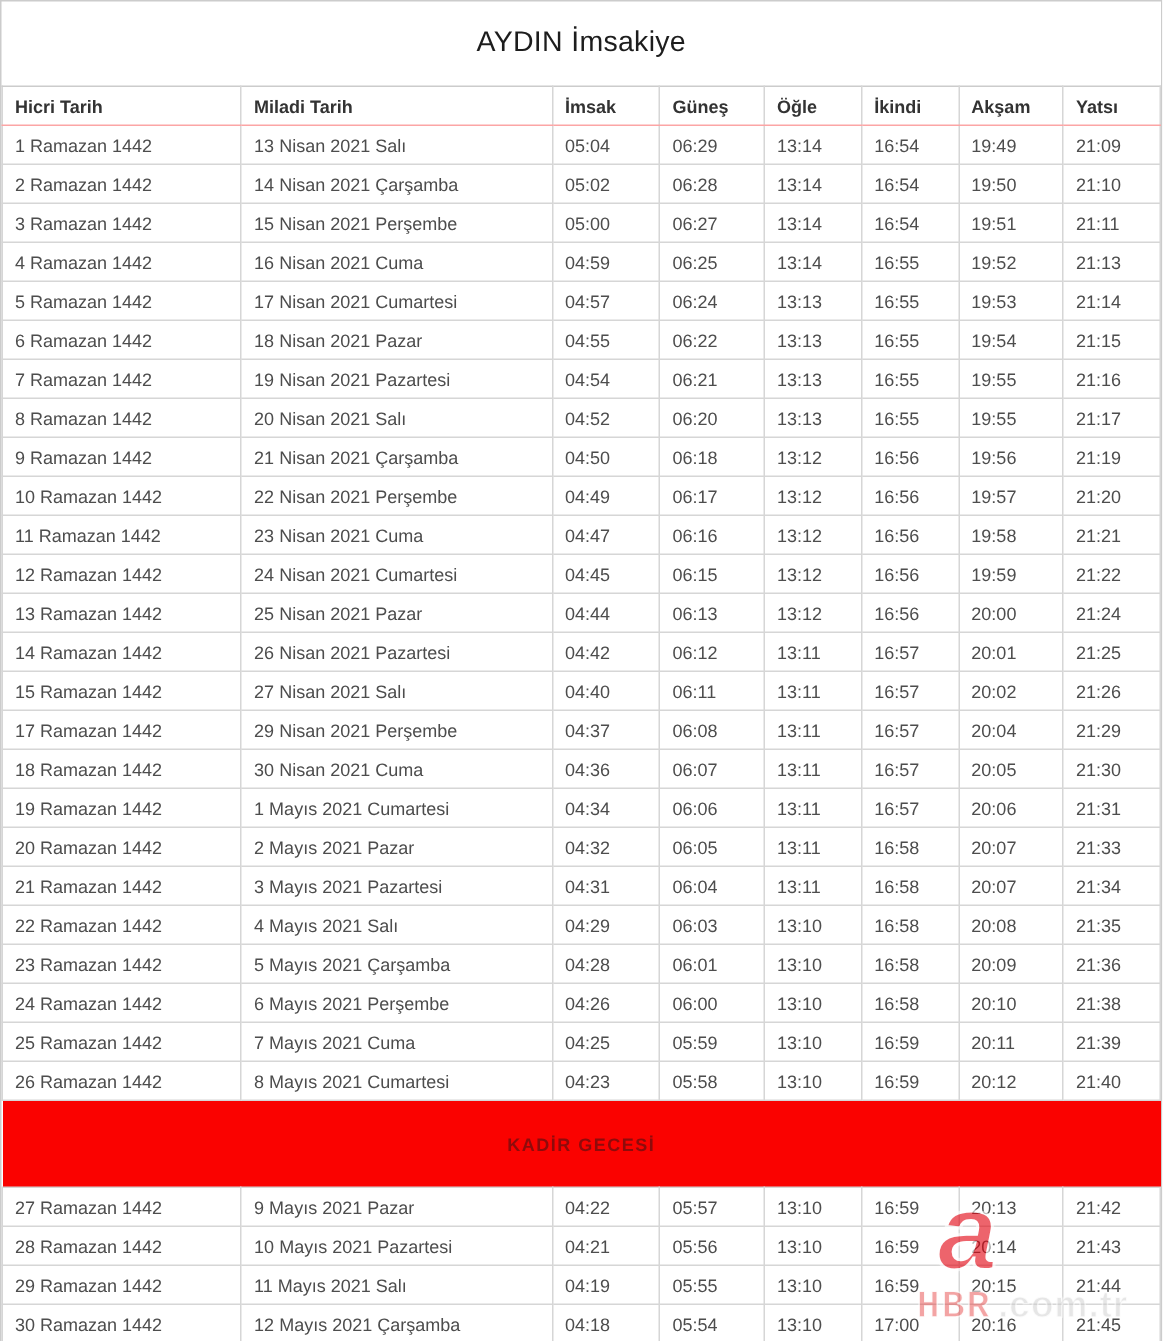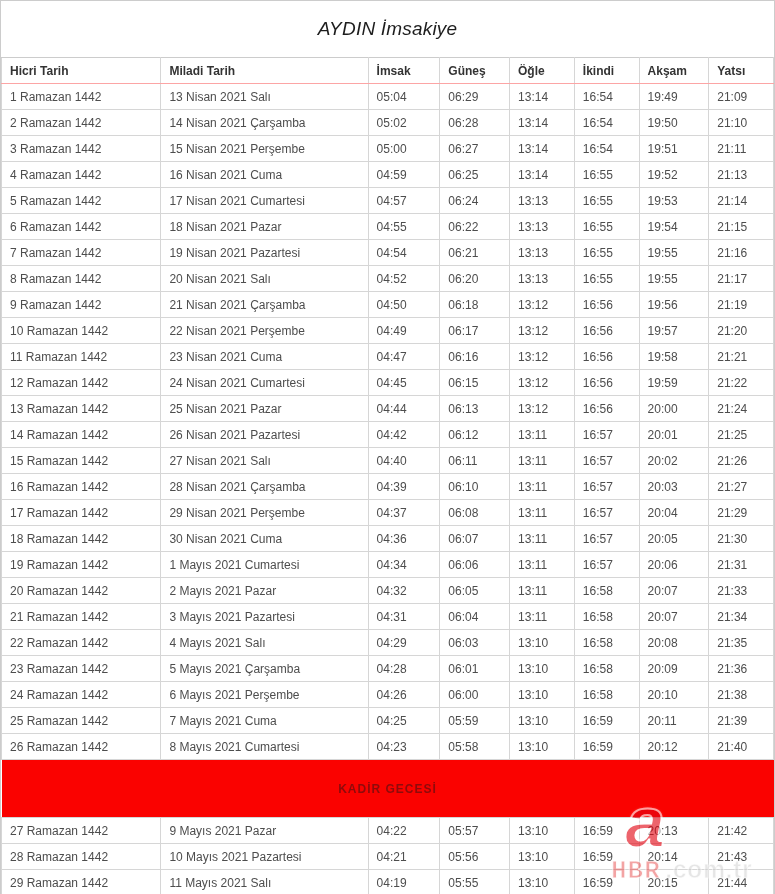--- a/index.html
+++ b/index.html
@@ -23,21 +23,20 @@
     background: #ffffff;
   }
   .title-bar {
     height: 56px;
     display: flex;
     align-items: center;
     justify-content: center;
     font-size: 19px;
     color: #1d1d1d;
     letter-spacing: 0.2px;
-    font-style: italic;
   }
   table.imsakiye {
     width: 100%;
     border-collapse: collapse;
     table-layout: fixed;
   }
   table.imsakiye th,
   table.imsakiye td {
     border: 1px solid #d6d6d6;
     height: 25px;
@@ -295,30 +294,20 @@
     <td>15 Ramazan 1442</td>
     <td>27 Nisan 2021 Salı</td>
     <td>04:40</td>
     <td>06:11</td>
     <td>13:11</td>
     <td>16:57</td>
     <td>20:02</td>
     <td>21:26</td>
   </tr>
           <tr>
-    <td>16 Ramazan 1442</td>
-    <td>28 Nisan 2021 Çarşamba</td>
-    <td>04:39</td>
-    <td>06:10</td>
-    <td>13:11</td>
-    <td>16:57</td>
-    <td>20:03</td>
-    <td>21:27</td>
-  </tr>
-          <tr>
     <td>17 Ramazan 1442</td>
     <td>29 Nisan 2021 Perşembe</td>
     <td>04:37</td>
     <td>06:08</td>
     <td>13:11</td>
     <td>16:57</td>
     <td>20:04</td>
     <td>21:29</td>
   </tr>
           <tr>

